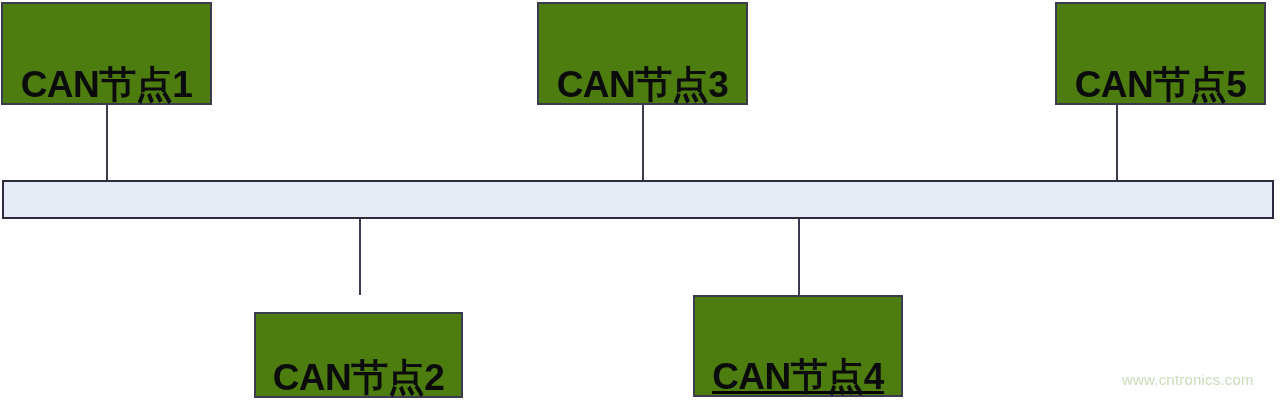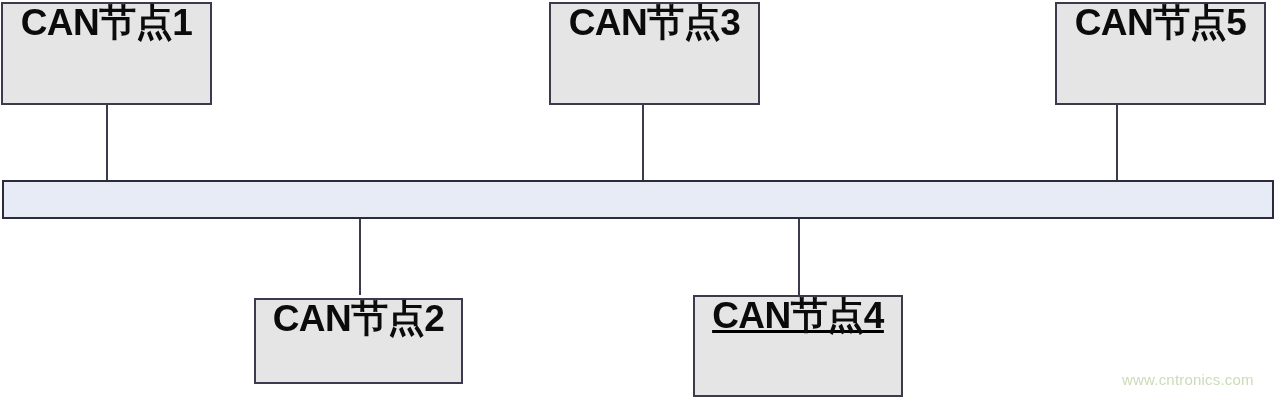--- a/index.html
+++ b/index.html
@@ -13,24 +13,24 @@
     height: 400px;
     background: #ffffff;
     overflow: hidden;
     font-family: "Liberation Sans", "DejaVu Sans", sans-serif;
   }
 
   
   .node {
     position: absolute;
     box-sizing: border-box;
-    background: #e5e5e5;
+    background: #4d7c0f;
     border: 2px solid #3b3b4d;
     display: flex;
-    align-items: flex-start;
+    align-items: flex-end;
     justify-content: center;
   }
   .node-label {
     font-size: 37px;
     font-weight: bold;
     color: #0b0b0b;
     letter-spacing: -0.5px;
     line-height: 1;
     white-space: nowrap;
     user-select: none;
@@ -68,26 +68,26 @@
 
 <div class="connector" style="left: 106px; top: 105px; height: 75px;"></div>
     <div class="connector" style="left: 642px; top: 105px; height: 75px;"></div>
     <div class="connector" style="left: 1116px; top: 105px; height: 75px;"></div>
     <div class="connector" style="left: 359px; top: 219px; height: 76px;"></div>
     <div class="connector" style="left: 798px; top: 219px; height: 76px;"></div>
     <div class="bus" style="left: 2px; top: 180px; width: 1272px; height: 39px;"></div>
     <div class="node" style="left: 1px; top: 2px; width: 211px; height: 103px;">
       <span class="node-label">CAN节点1</span>
     </div>
-    <div class="node" style="left: 537px; top: 2px; width: 211px; height: 103px; margin-left: 12px;">
+    <div class="node" style="left: 537px; top: 2px; width: 211px; height: 103px;">
       <span class="node-label">CAN节点3</span>
     </div>
     <div class="node" style="left: 1011px; top: 2px; width: 211px; height: 103px; margin-left: 44px;">
       <span class="node-label">CAN节点5</span>
     </div>
-    <div class="node" style="left: 254px; top: 298px; width: 209px; height: 86px;">
+    <div class="node" style="left: 254px; top: 312px; width: 209px; height: 86px;">
       <span class="node-label">CAN节点2</span>
     </div>
     <div class="node" style="left: 693px; top: 295px; width: 210px; height: 102px; text-decoration: underline;">
       <span class="node-label">CAN节点4</span>
     </div>
     <div class="watermark" style="left: 1122px; top: 371px;">www.cntronics.com</div>
   </div>
 
 </body></html>

